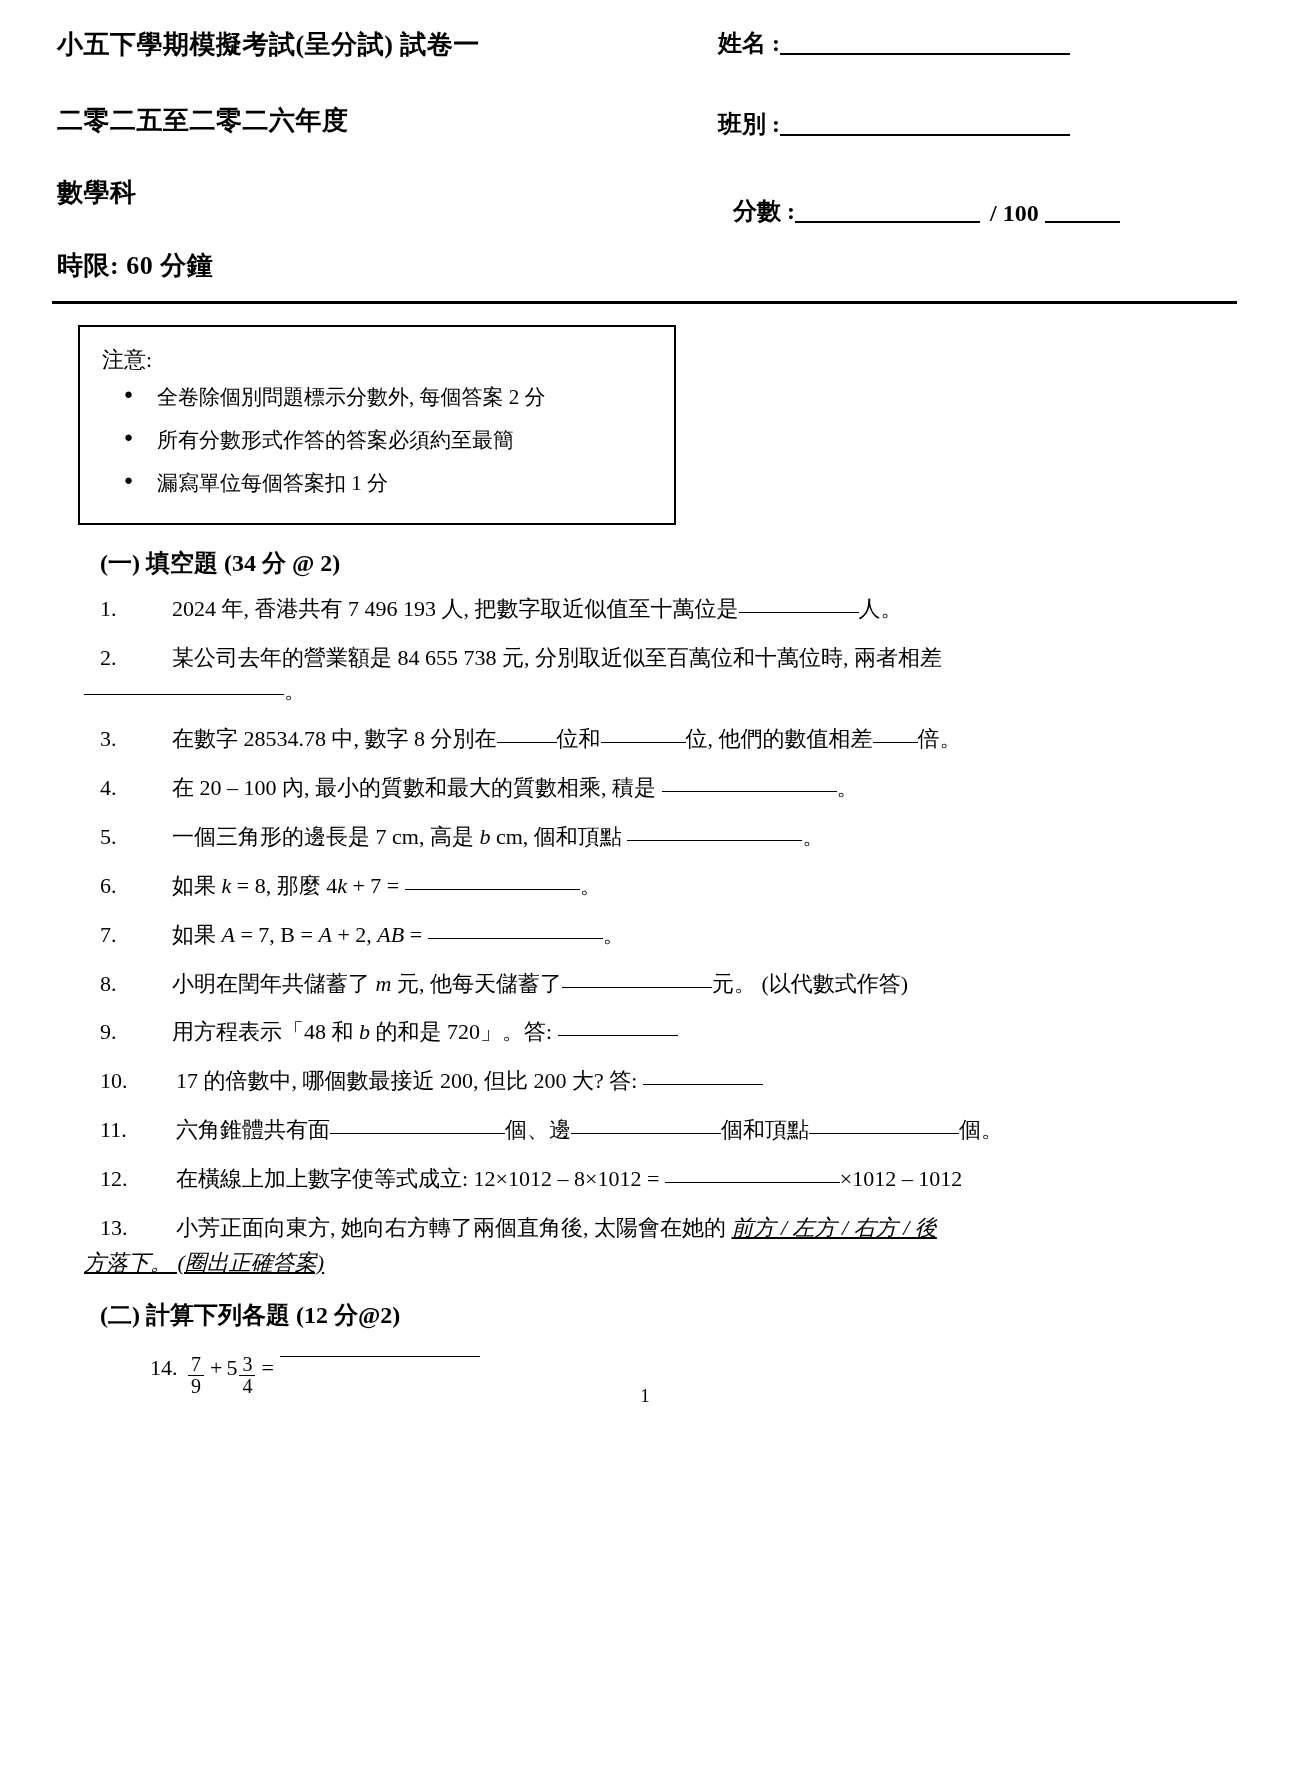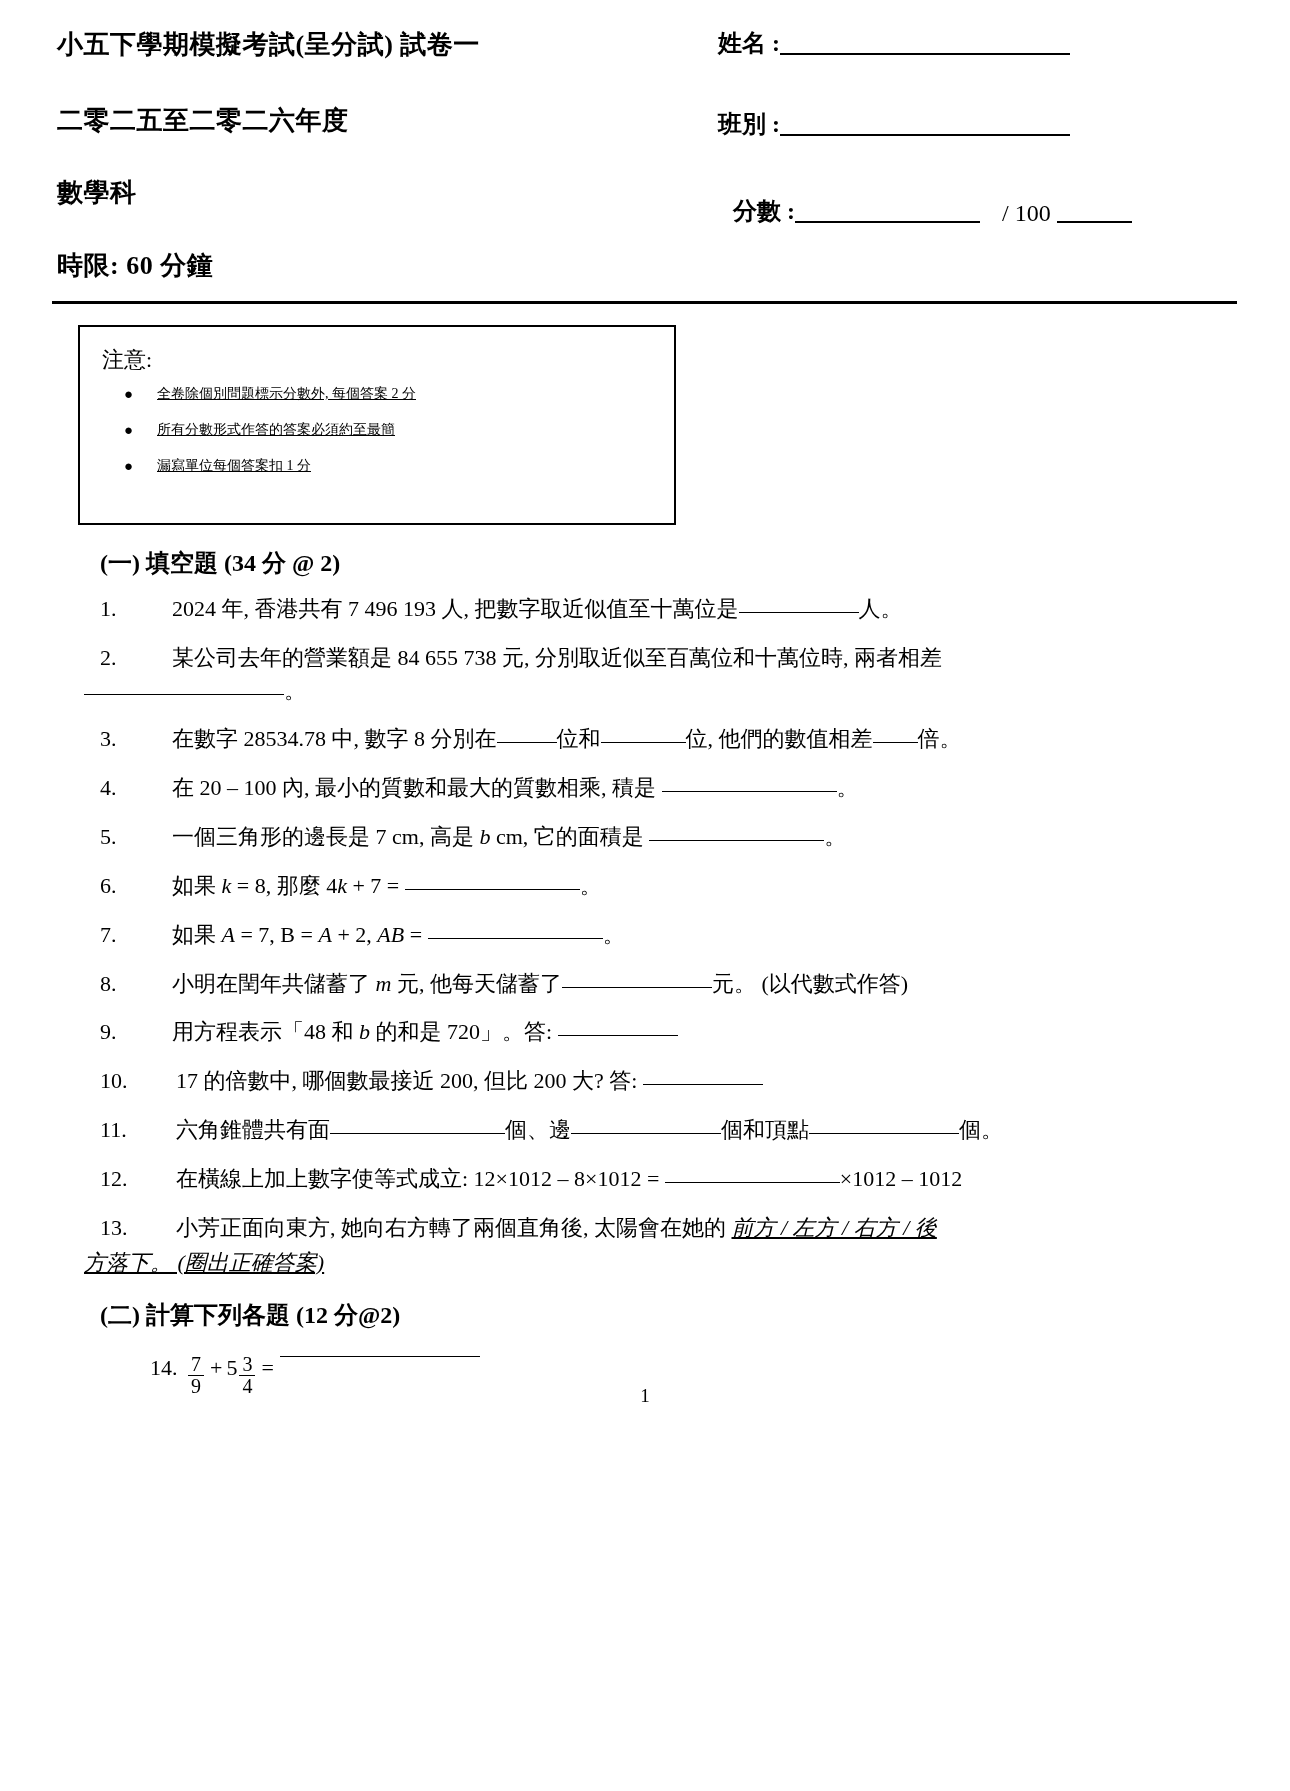--- a/index.html
+++ b/index.html
@@ -68,21 +68,21 @@
     display: inline-block;
     border-bottom: 2.2px solid #000;
     height: 1px;
     vertical-align: bottom;
     margin-bottom: 4px;
   }
   .w-name  { width: 290px; }
   .w-class { width: 290px; }
   .w-score { width: 185px; }
   .w-score2 { width: 75px; }
-  .score-total { font-weight: normal; font-size: 24px; margin: 0 6px 0 22px; }
+  .score-total { font-weight: bold; font-size: 24px; margin: 0 6px 0 10px; }
 
   
   .rule {
     position: absolute;
     left: 52px;
     top: 301px;
     width: 1185px;
     border-top: 3.5px solid #000;
   }
 
@@ -102,26 +102,25 @@
     font-size: 22px;
     margin-bottom: 12px;
   }
   .notice ul {
     list-style: none;
     margin: 0;
     padding: 0;
   }
   .notice li {
     position: relative;
-    font-size: 14px;
+    font-size: 21px;
     line-height: 1.0;
     margin: 0 0 22px 0;
     padding-left: 55px;
     white-space: nowrap;
-    text-decoration: underline;
   }
   .notice li::before {
     content: "\25CF";
     position: absolute;
     left: 22px;
     top: 0px;
     font-size: 15px;
   }
 
   
@@ -280,21 +279,21 @@
     </div>
 
     <div class="q">
       <span class="q-inner">
         <span class="q-num">4.</span><span>在 20 – 100 內,  最小的質數和最大的質數相乘,  積是</span> <span class="ul-2xl"></span><span>。</span>
       </span>
     </div>
 
     <div class="q">
       <span class="q-inner">
-        <span class="q-num">5.</span><span>一個三角形的邊長是 7 cm,  高是 </span><span class="italic">b</span><span> cm,  它的面積是</span> <span class="ul-2xl"></span><span>。</span>
+        <span class="q-num">5.</span><span>一個三角形的邊長是 7 cm,  高是 </span><span class="italic">b</span><span> cm,  個和頂點</span> <span class="ul-2xl"></span><span>。</span>
       </span>
     </div>
 
     <div class="q">
       <span class="q-inner">
         <span class="q-num">6.</span><span>如果 </span><span class="italic">k</span><span> = 8,  那麼 4</span><span class="italic">k</span><span> + 7 = </span><span class="ul-2xl"></span><span>。</span>
       </span>
     </div>
 
     <div class="q">

